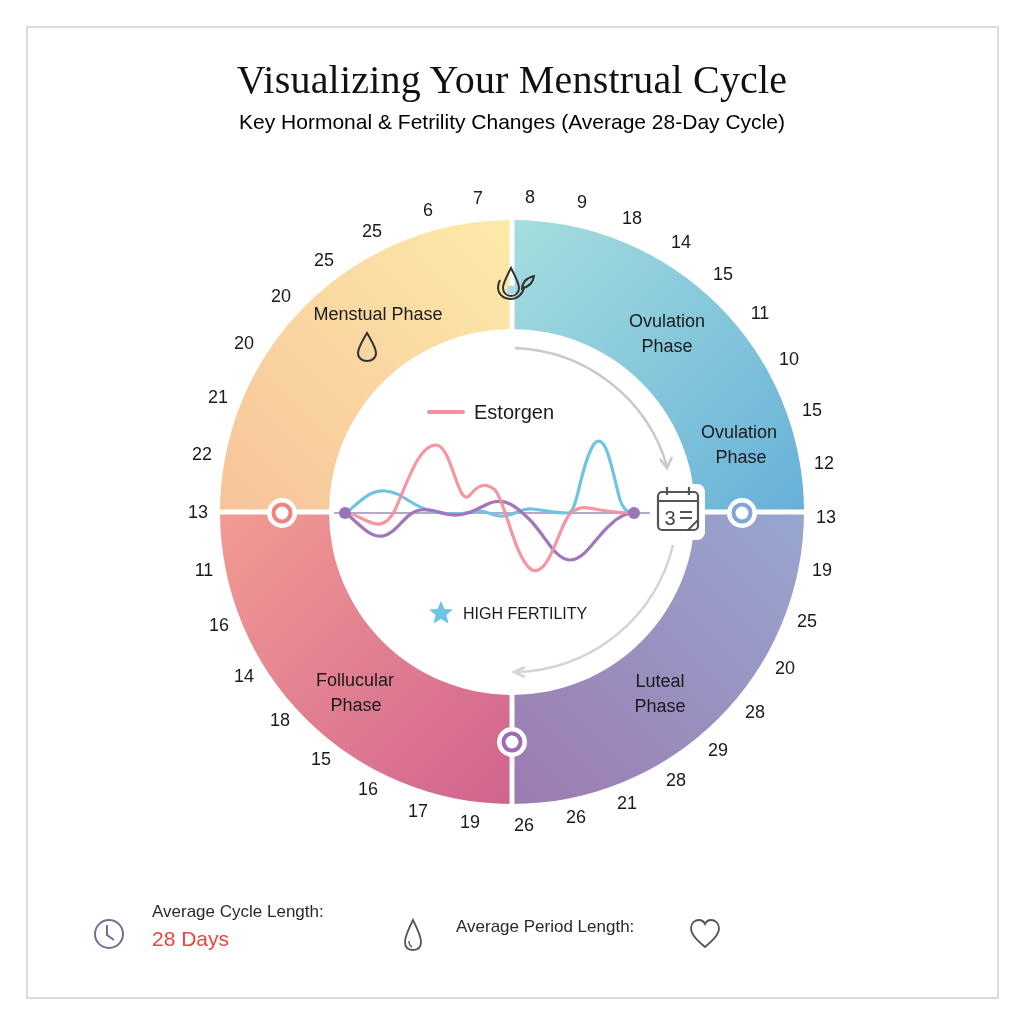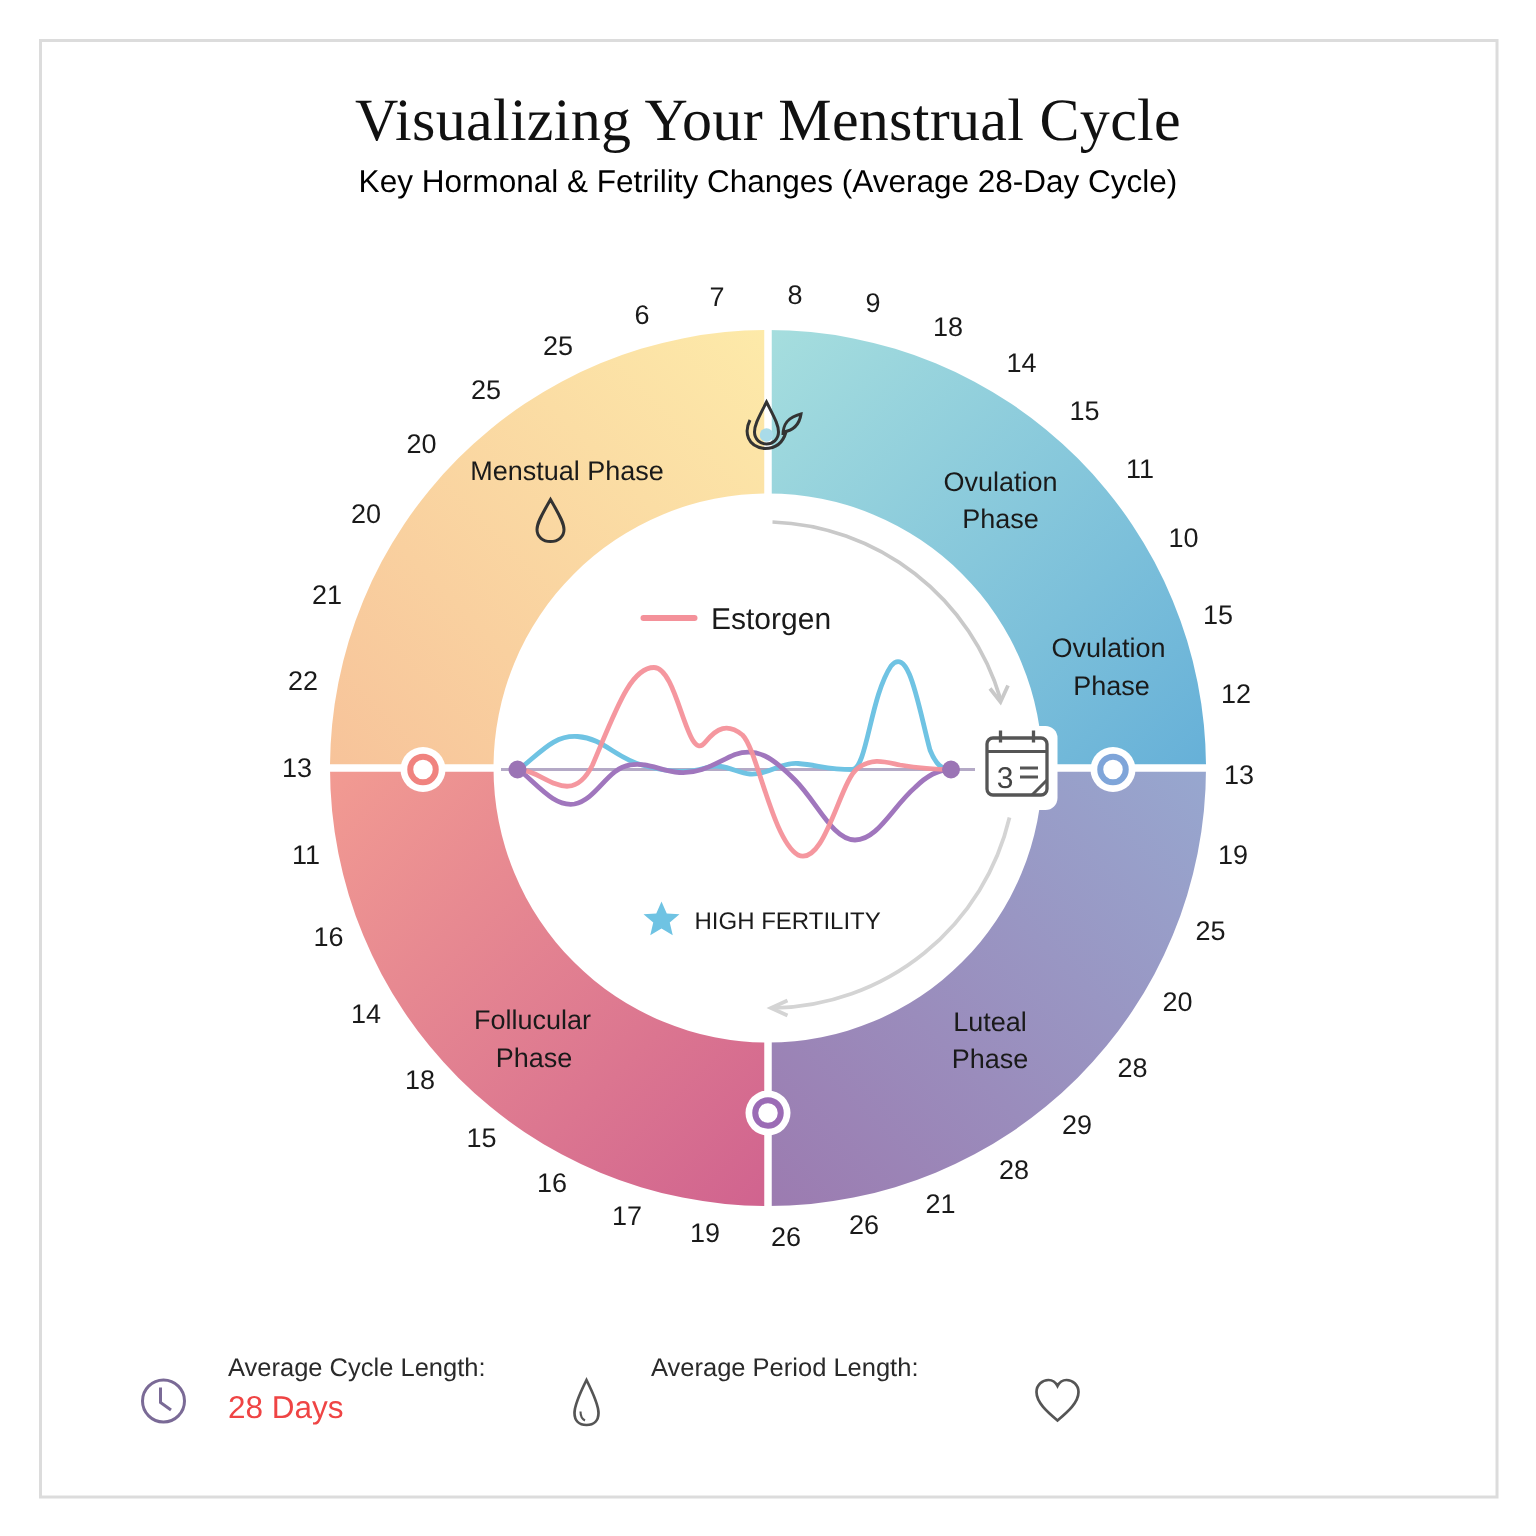--- a/index.html
+++ b/index.html
@@ -173,21 +173,21 @@
   <div class="stat" style="left:92px;">
     <svg class="ico" viewBox="0 0 34 40">
       <circle cx="17" cy="20" r="14" fill="none" stroke="#7a6a96" stroke-width="2"></circle>
       <path d="M15,11 L15,21 L22,26" fill="none" stroke="#7a6a96" stroke-width="2"></path>
     </svg>
     <div>
       <div class="lbl">Average Cycle Length:</div>
       <div class="val">28 Days</div>
     </div>
   </div>
-  <div class="stat" style="left:374px;">
+  <div class="stat" style="left:396px;align-items:center;">
     <svg class="ico" viewBox="0 0 34 40">
       <path d="M17,6 C12,16 9,23 9,28 C9,33 12,36 17,36 C22,36 25,33 25,28 C25,23 22,16 17,6 Z" fill="none" stroke="#555" stroke-width="1.8"></path>
       <path d="M13,27 C13,30 14,32 16,33" fill="none" stroke="#555" stroke-width="1.4"></path>
     </svg>
     <div>
       <div class="lbl">Average Period Length:</div>
     </div>
   </div>
   <div class="stat" style="left:688px;">
     <svg class="ico" viewBox="0 0 34 40">

